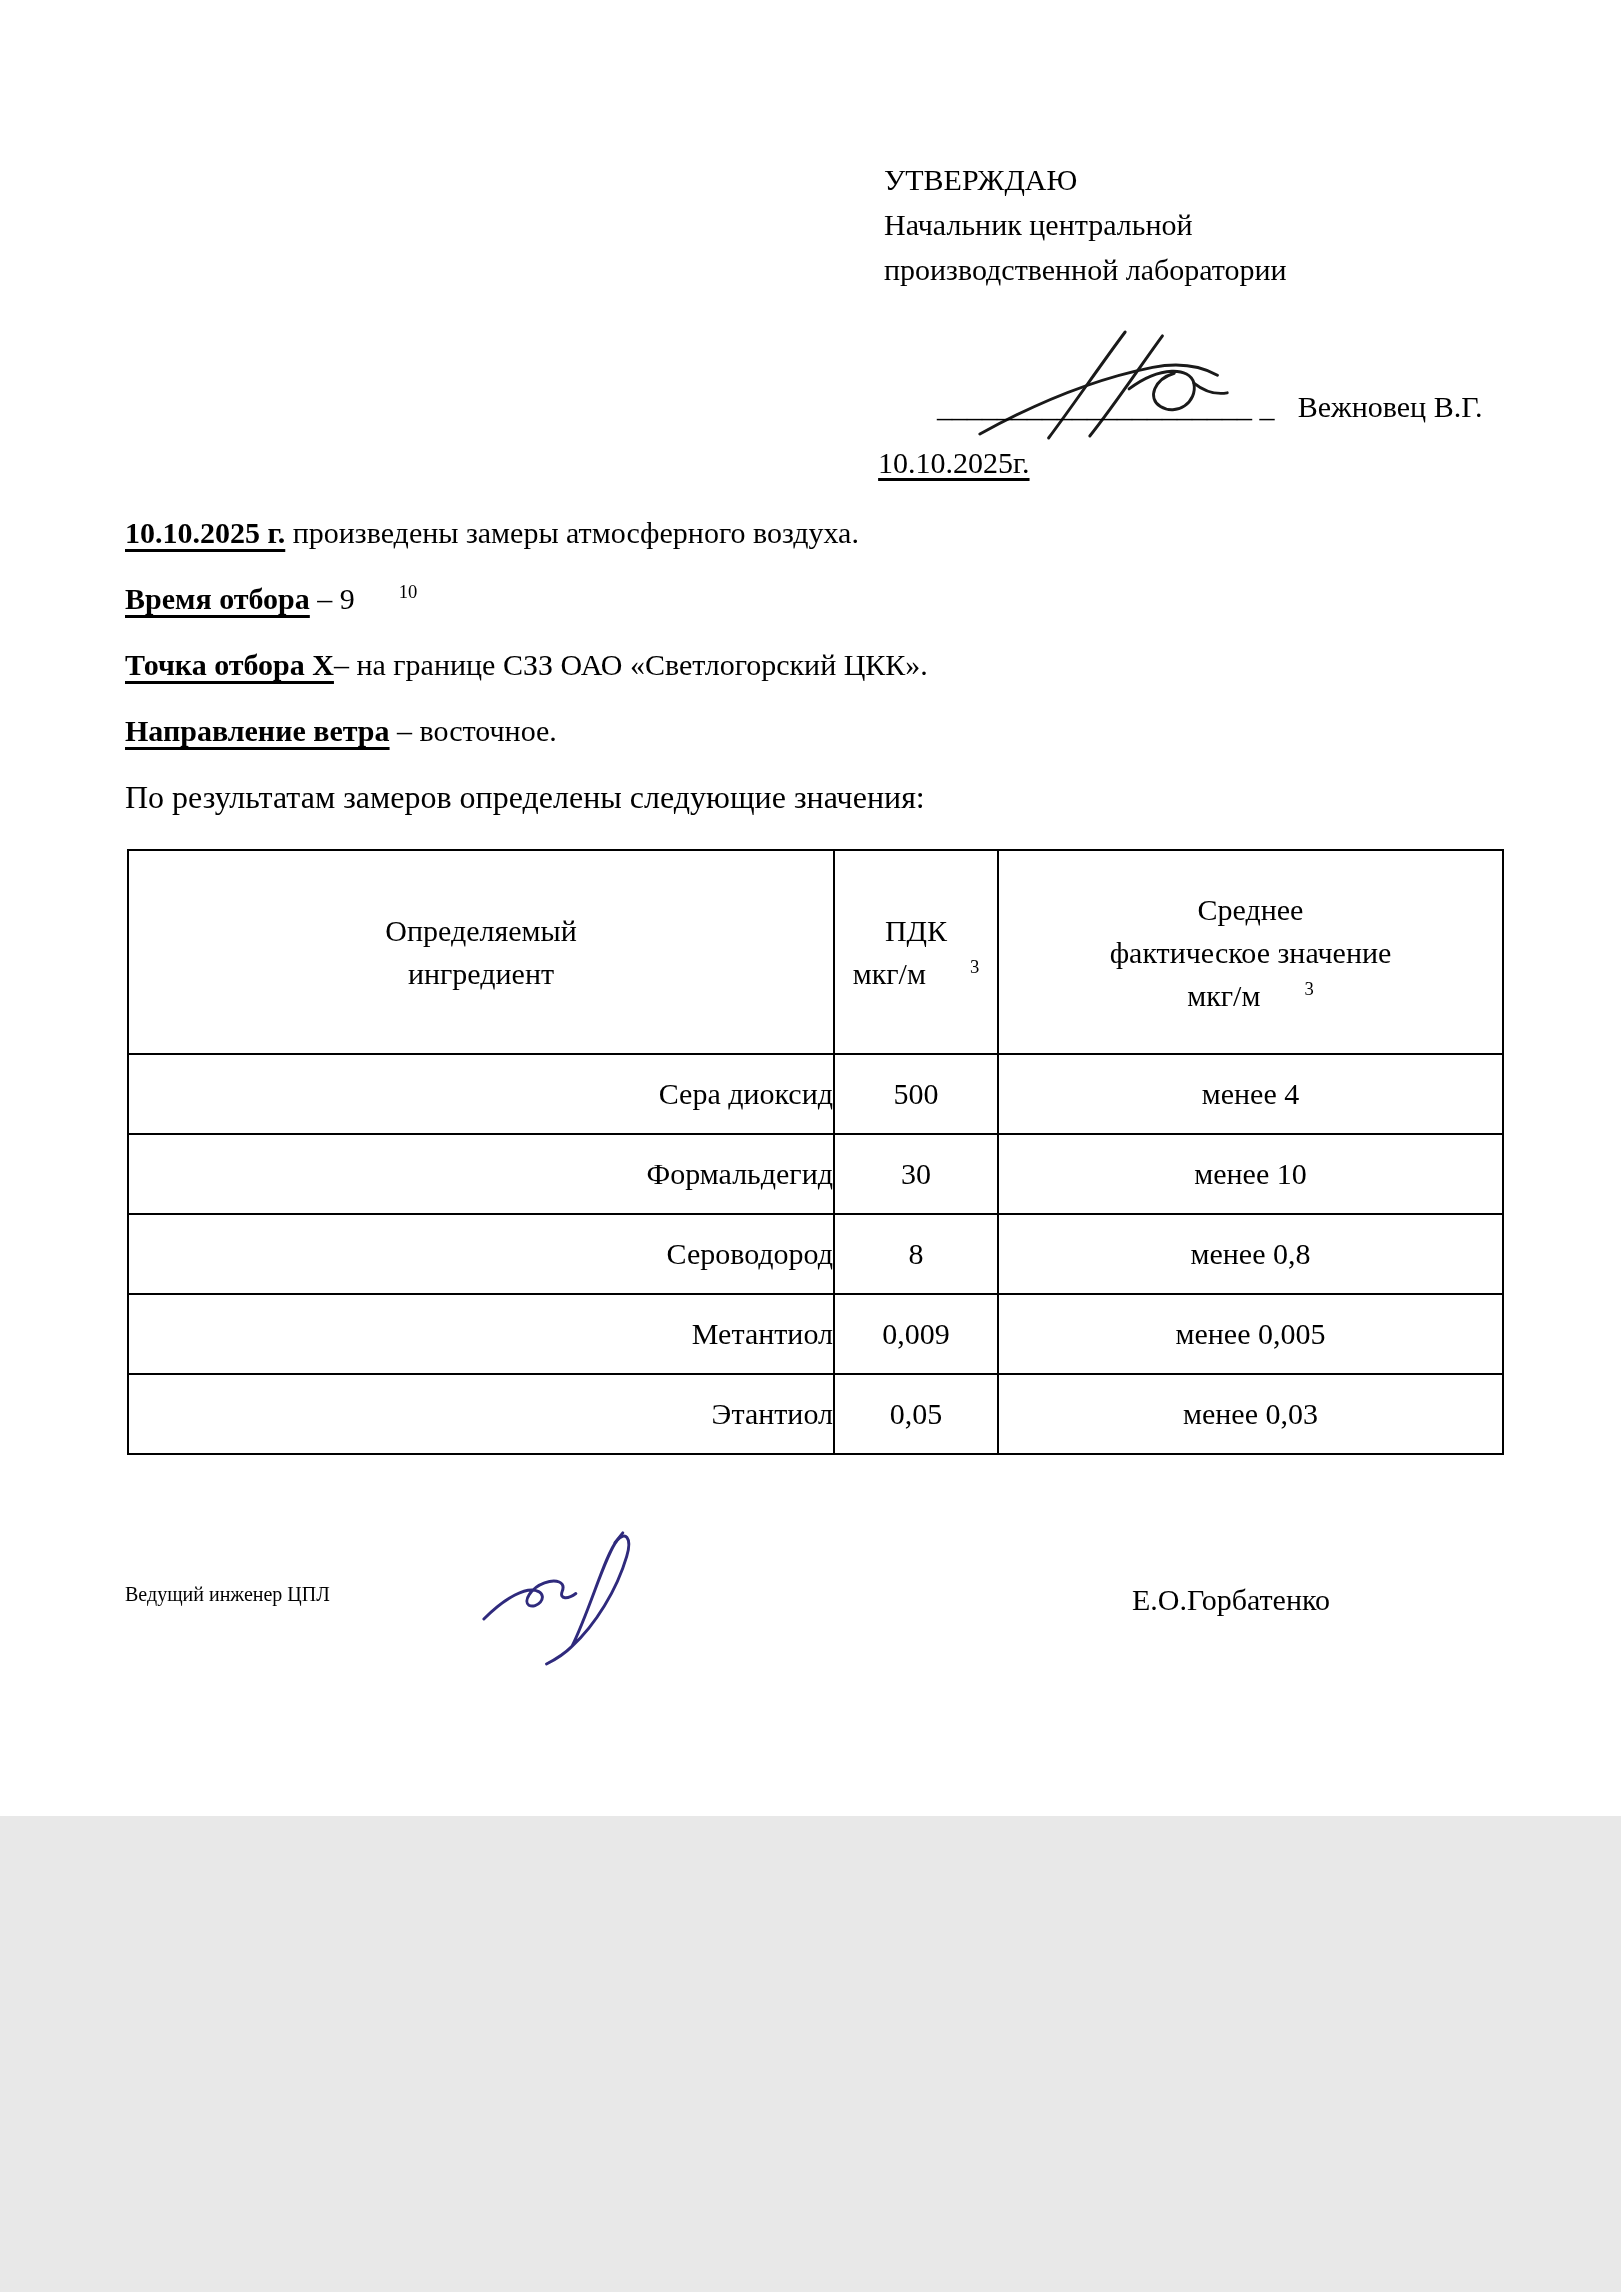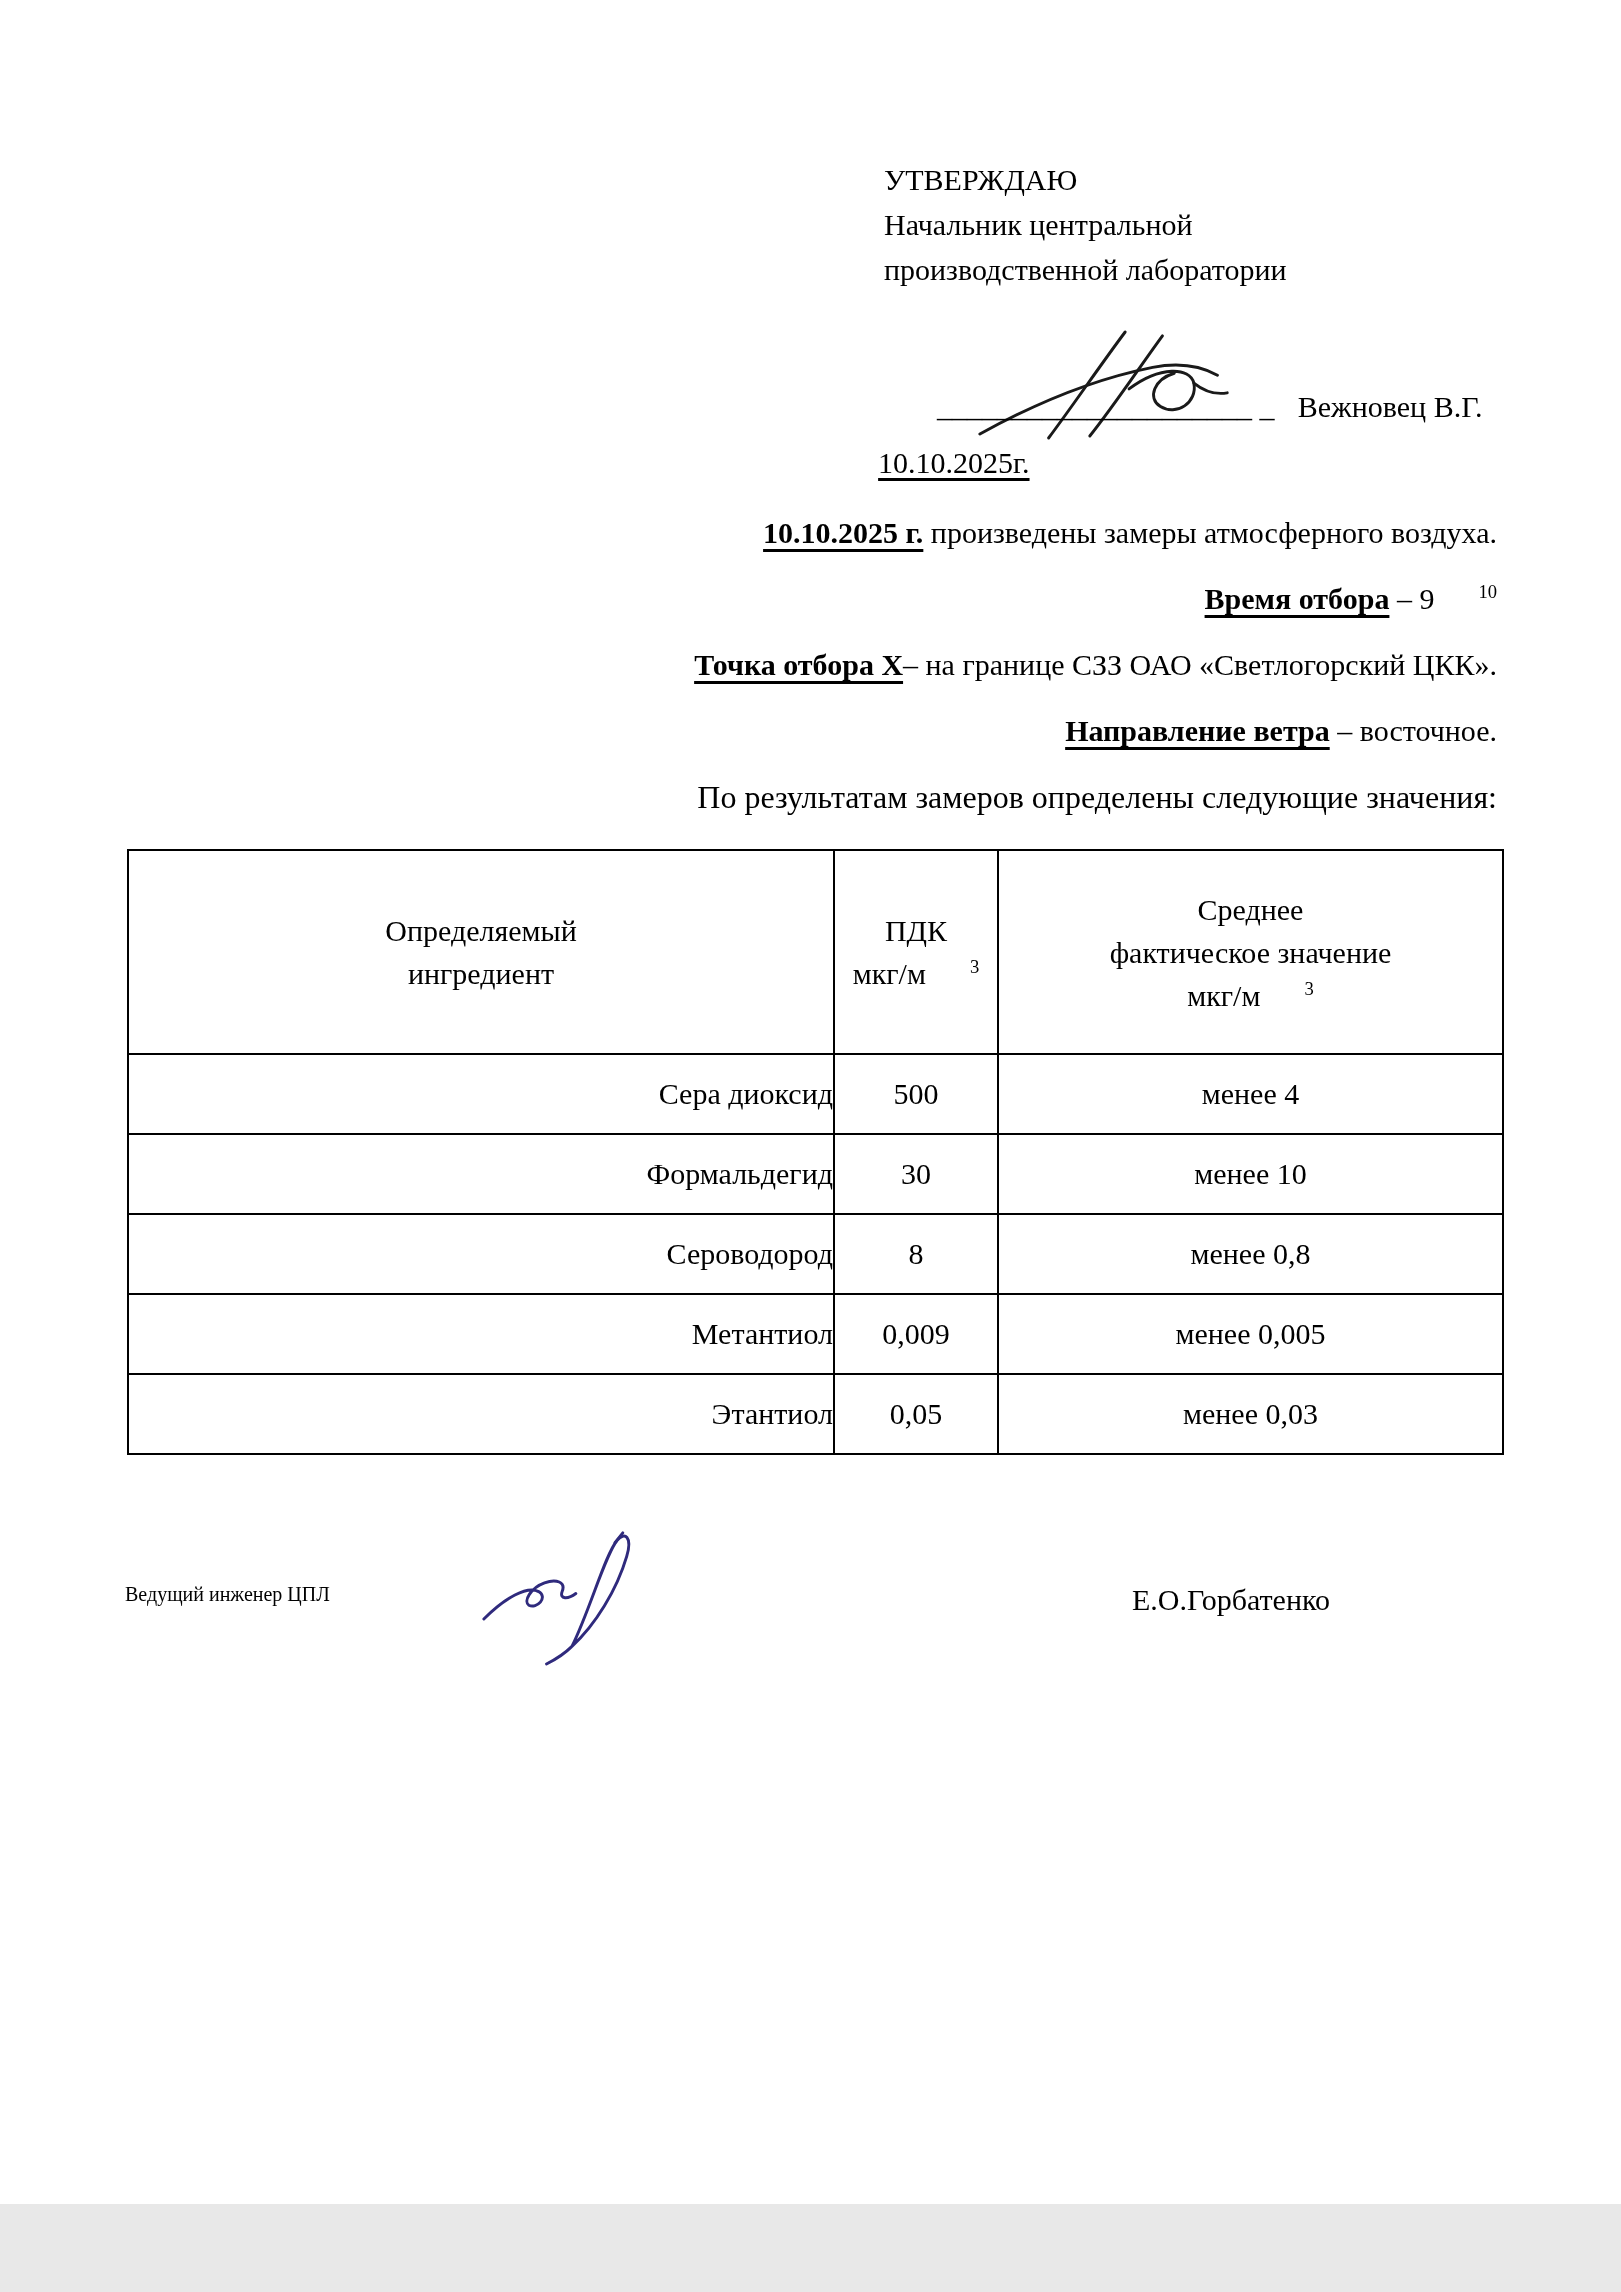--- a/index.html
+++ b/index.html
@@ -1,35 +1,35 @@
 <!DOCTYPE html>
 <html><head>
 <meta charset="utf-8">
 <style>
   html,body{margin:0;padding:0;background:#e8e8e8;}
   .page{
     position:relative;
-    width:1621px;height:2204px;
+    width:1621px;height:1816px;
     background:#ffffff;
     font-family:"Liberation Serif","DejaVu Serif",serif;
     color:#000;
     overflow:hidden;
   }
   
   .approval{position:absolute;left:884px;top:157px;width:706px;font-size:30px;}
   .approval .line{line-height:45px;white-space:nowrap;}
   .sig-row{position:absolute;left:0;top:233px;white-space:nowrap;font-size:30px;}
   .sig-underscores{padding-left:53px;letter-spacing:0;}
   .approver-name{margin-left:15.7px;}
   .date-row{position:absolute;left:-5.9px;top:289px;font-size:30px;}
   .u{text-decoration:underline;text-underline-offset:4.9px;}
   .sig1{position:absolute;left:90px;top:169px;}
   
   .body-block{position:absolute;left:125px;top:518px;width:1372px;font-size:30px;}
-  .body-block p{margin:0 0 36px 0;line-height:30px;white-space:nowrap;text-align:right;}
+  .body-block p{margin:0 0 36px 0;line-height:30px;white-space:nowrap;}
   .body-block p.intro{font-size:32px;margin-top:8px;}
   .bu{font-weight:bold;text-decoration:underline;text-decoration-thickness:2.9px;text-underline-offset:5.9px;}
   sup.sp{font-size:0.62em;vertical-align:super;line-height:0;margin-left:44px;}
   
   table.results{
     position:absolute;left:127px;top:849px;
     width:1374px;border-collapse:collapse;
     font-size:30px;table-layout:fixed;
   }
   table.results th,table.results td{border:2px solid #000;padding:0;vertical-align:middle;}

